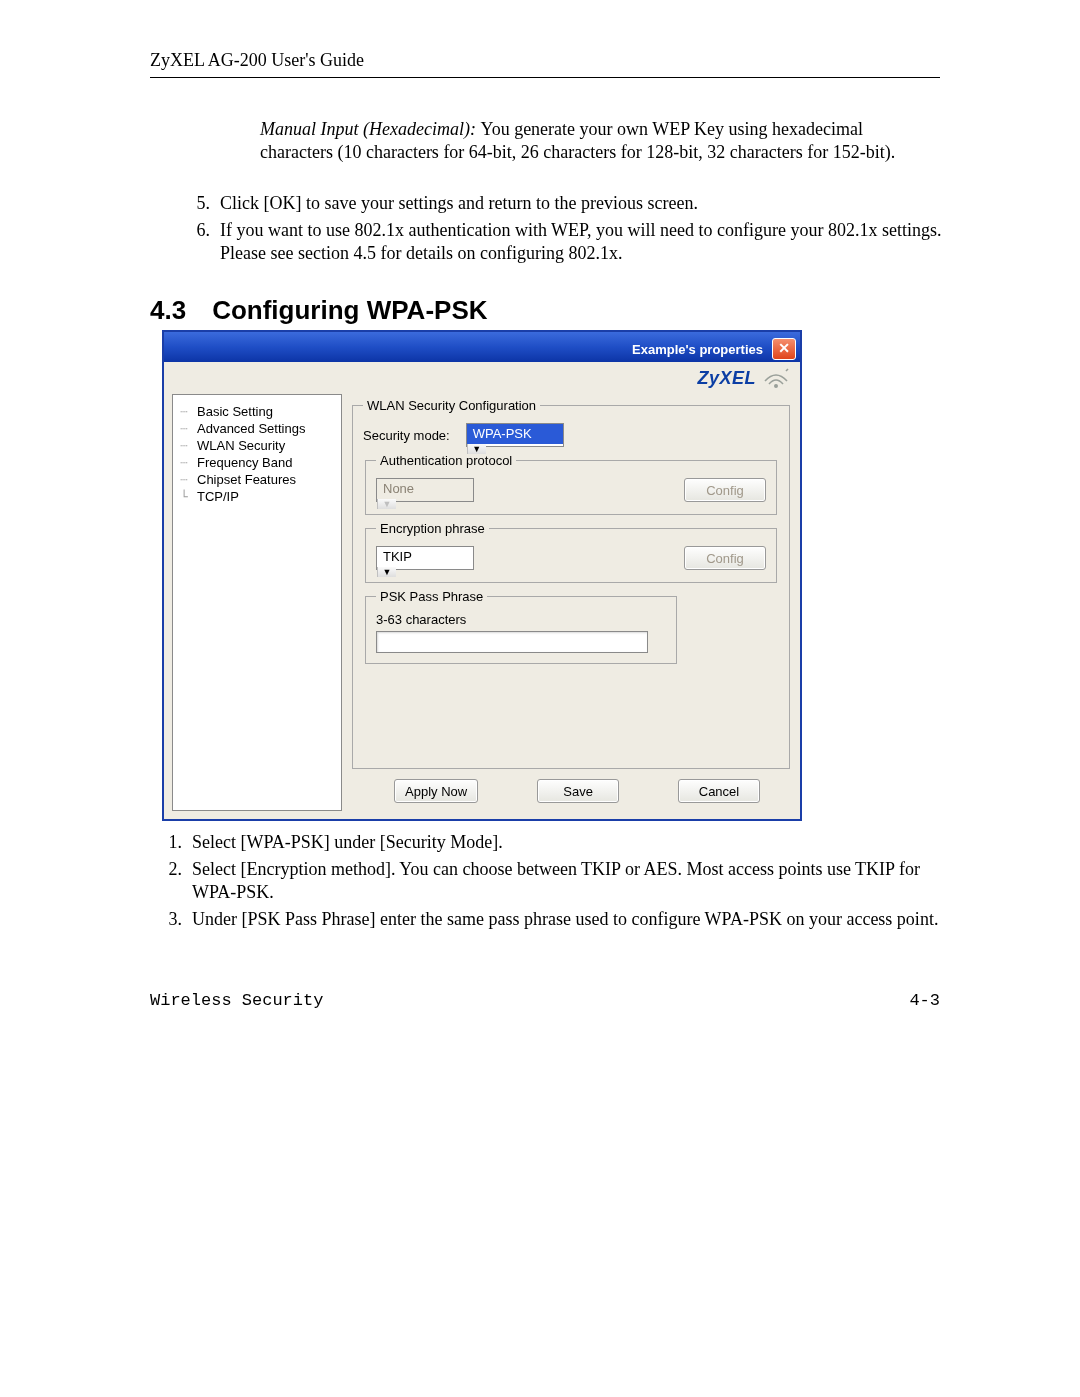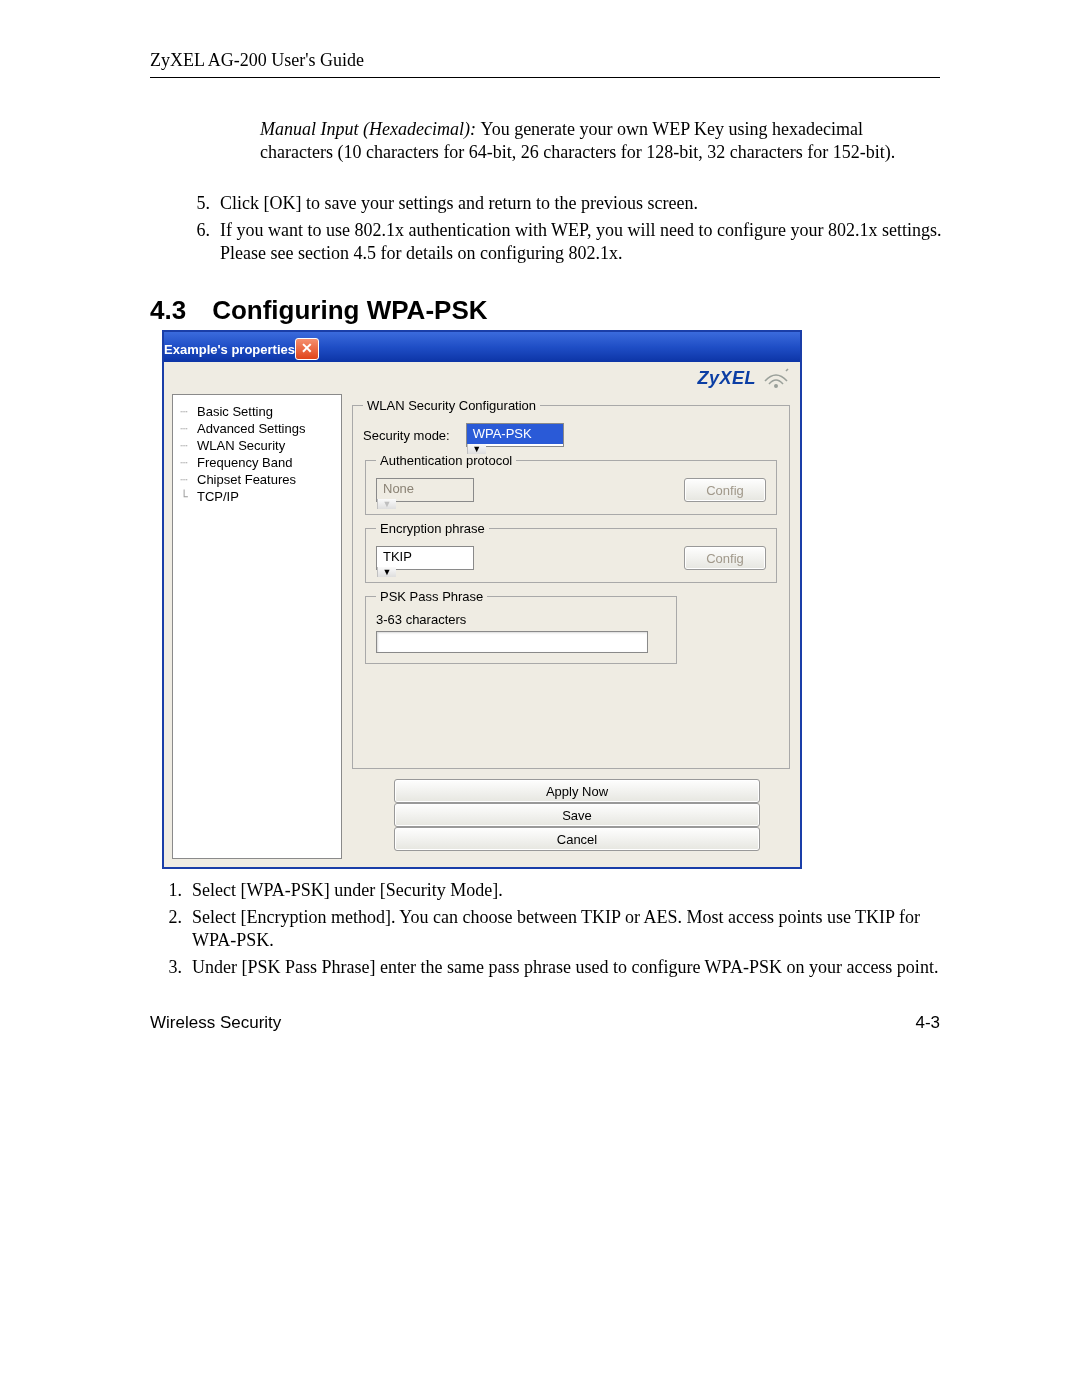--- a/index.html
+++ b/index.html
@@ -50,24 +50,25 @@
     background: #efece3;
     font-family: Tahoma, Arial, sans-serif;
     font-size: 13px;
     position: relative;
   }
   .titlebar {
     height: 26px;
     background: linear-gradient(to bottom,#3b6bdc 0%,#1f4ec6 50%,#0c34a6 100%);
     color: #fff;
     font-weight: bold;
-    padding: 4px 4px 0 0;
+    padding: 4px 4px 0 10px;
     display: flex;
-    justify-content: flex-start;
+    justify-content: flex-end;
     align-items: center;
+    gap: 9px;
   }
   .closebox {
     width: 22px; height: 20px;
     background: linear-gradient(to bottom,#f58f6e,#e0441a);
     border: 1px solid #fff;
     border-radius: 3px;
     color: #fff;
     font-weight: bold;
     text-align: center;
     line-height: 18px;
@@ -174,34 +175,34 @@
   }
   .btn.disabled { color:#a0988a; }
   .psk-input {
     width: 270px;
     height: 20px;
     background: #fff;
     border: 1px solid #8a8a8a;
     box-shadow: inset 1px 1px 2px rgba(0,0,0,0.15);
     margin-top: 4px;
   }
-  .btnrow { display:flex; justify-content:space-between; padding: 4px 32px 8px 44px; flex-direction: column; }
+  .btnrow { display:flex; justify-content:space-between; padding: 4px 32px 8px 44px; }
   .below {
     margin: 10px 0 0 2px;
     font-size: 18px;
     line-height: 1.28;
   }
   .below .row { display:flex; margin-bottom: 4px; }
   .below .num { width: 30px; flex:0 0 30px; text-align:right; padding-right:10px; }
   .below .txt { flex:1; }
   .foot {
-    font-family: Liberation Sans, sans-serif;
+    font-family: Liberation Mono, monospace;
     font-size: 17px;
     display:flex; justify-content:space-between;
-    margin-top: 34px;
+    margin-top: 60px;
   }
 </style>
 </head>
 <body>
 
 <div class="page">
   <div class="header">ZyXEL AG-200 User's Guide</div>
 
   <div class="intro">
     <span class="lead">Manual Input (Hexadecimal): </span><span>You generate your own WEP Key using hexadecimal characters (10 characters for 64-bit, 26 characters for 128-bit, 32 characters for 152-bit).</span>

